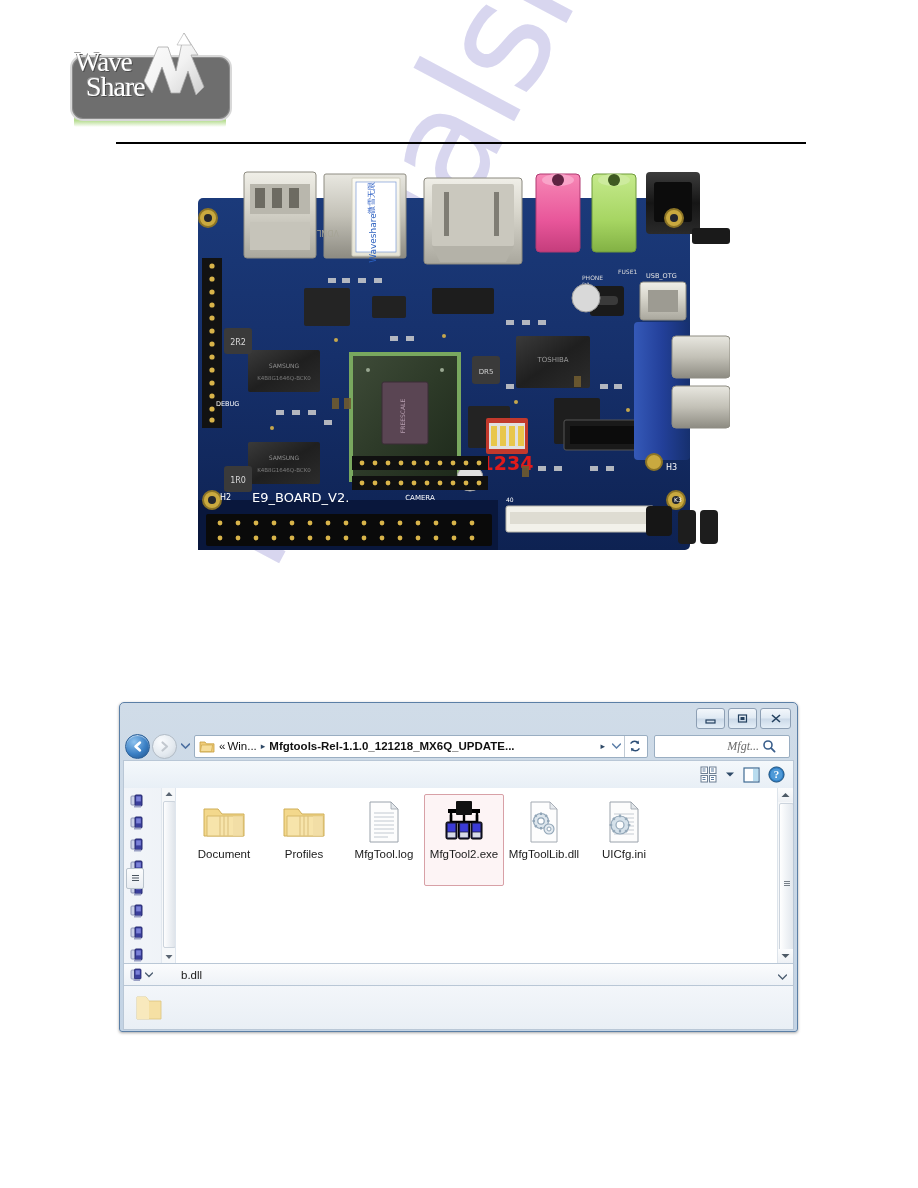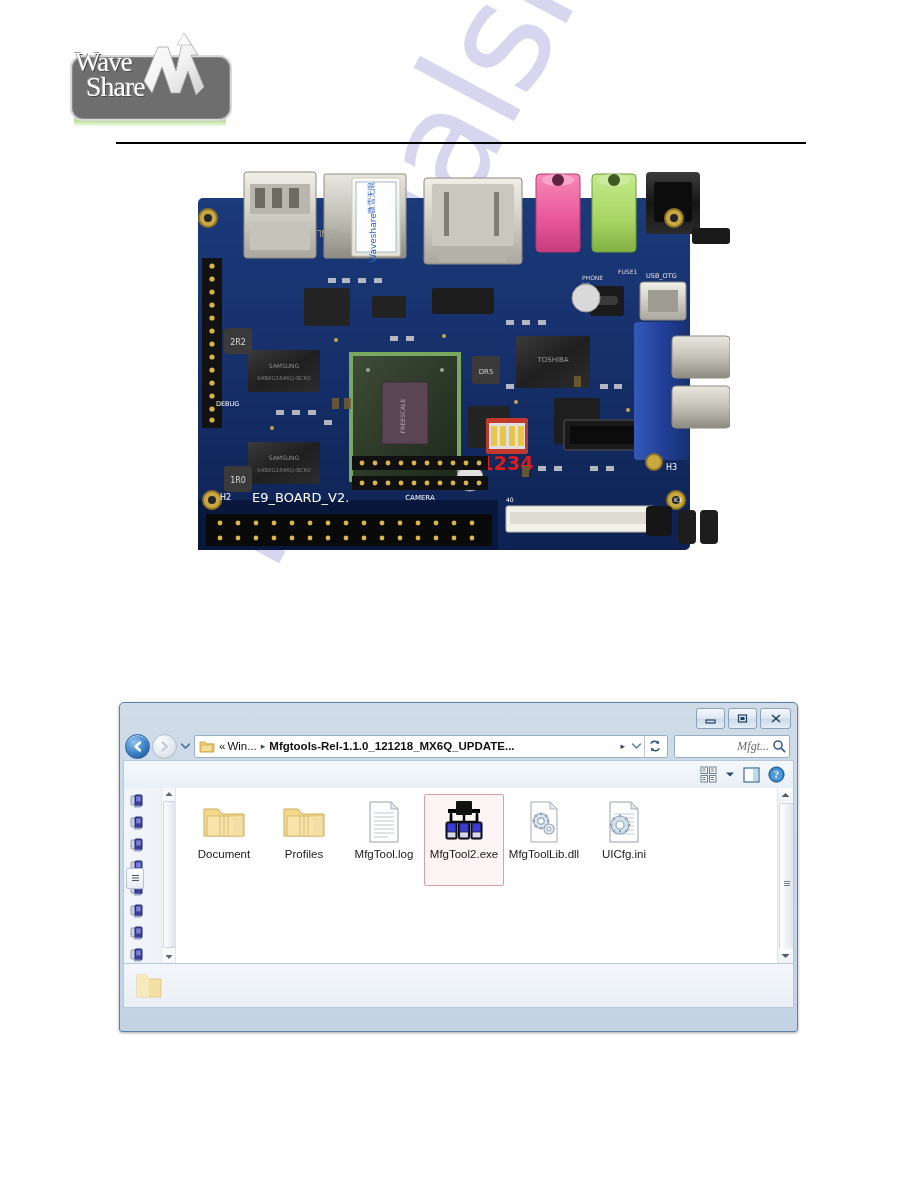--- a/index.html
+++ b/index.html
@@ -266,21 +266,21 @@
   .searchbox {
     width: 108px;
     height: 21px;
     background: #ffffff;
     border: 1px solid #9aaec2;
     border-radius: 2px;
     margin-left: 4px;
     display: flex;
     align-items: center;
     justify-content: flex-end;
-    padding: 0 3px;
+    padding: 0 13px;
     flex: 0 0 auto;
     cursor: text;
   }
   .search-ph {
     font-family: "Liberation Serif", serif;
     font-style: italic;
     font-size: 12px;
     color: #6b6b6b;
     margin-right: 3px;
   }
@@ -1113,20 +1113,39 @@
         </div>
         <div class="vs-arrow bottom">
           <svg width="9" height="6" viewBox="0 0 9 6">
             <path d="M0.5 1 L4.5 5 L8.5 1 Z" fill="#4d5a66"></path>
           </svg>
         </div>
       </div>
     </div>
   </div>
 
+  <div class="detailsrow">
+    <span class="dr-ico">
+      <svg width="13" height="14" viewBox="0 0 13 14">
+        <rect x="1" y="2" width="6" height="9" rx="1" fill="#cdd3e8" stroke="#8e96b5" stroke-width="0.8"></rect>
+        <rect x="4.5" y="1" width="6.5" height="10" rx="1" fill="#3b3f9c" stroke="#262a70" stroke-width="0.8"></rect>
+        <rect x="5.6" y="2.3" width="4.2" height="4.4" fill="#7b81d8"></rect>
+        <rect x="3.5" y="11.2" width="6.5" height="1.8" fill="#9aa0c4"></rect>
+      </svg>
+      <svg width="8" height="6" viewBox="0 0 8 6">
+        <path d="M0.5 1 L4 4.5 L7.5 1" stroke="#4b5d70" stroke-width="1.3" fill="none" stroke-linecap="round"></path>
+      </svg>
+    </span>
+    <span class="dr-text">b.dll</span>
+    <span class="dr-caret">
+      <svg width="9" height="6" viewBox="0 0 9 6">
+        <path d="M0.5 1 L4.5 5 L8.5 1" stroke="#4b5d70" stroke-width="1.3" fill="none" stroke-linecap="round"></path>
+      </svg>
+    </span>
+  </div>
 
   <div class="statusbar">
     <svg width="30" height="30" viewBox="0 0 30 30">
       <path d="M3 4 L12 4 L15 8 L27 8 L27 26 L3 26 Z" fill="#f5e0a4" stroke="#dcc47f" stroke-width="0.8"></path>
       <path d="M3 4 L12 4 L15 8 L15 26 L3 26 Z" fill="#f8e9bd"></path>
     </svg>
   </div>
 
 </div>
 

